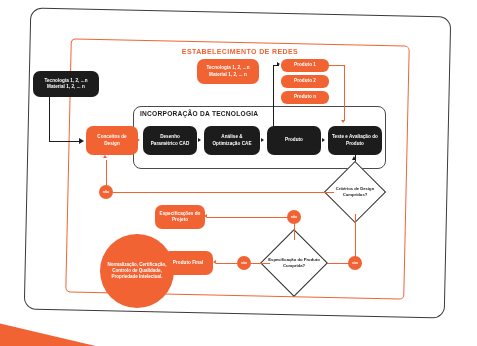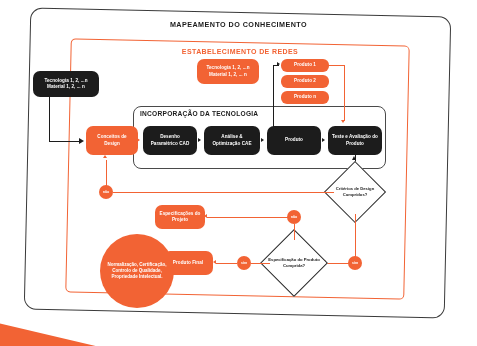--- a/index.html
+++ b/index.html
@@ -109,21 +109,20 @@
 </style>
 </head>
 <body>
 
 <div id="stage">
 
   <div class="outer-frame"></div>
   <div class="net-frame"></div>
   <div class="tech-frame"></div>
 
-  <div class="title-main">MAPEAMENTO DO CONHECIMENTO</div>
   <div class="title-net">ESTABELECIMENTO DE REDES</div>
   <div class="title-tech">INCORPORAÇÃO DA TECNOLOGIA</div>
 
   <div class="node dark" style="left:33px;top:71px;width:66px;height:26px;">
     <span style="display:block">
       <span>Tecnologia 1, 2, ...n</span><br>
       <span>Material 1, 2, ... n</span>
     </span>
   </div>
 

